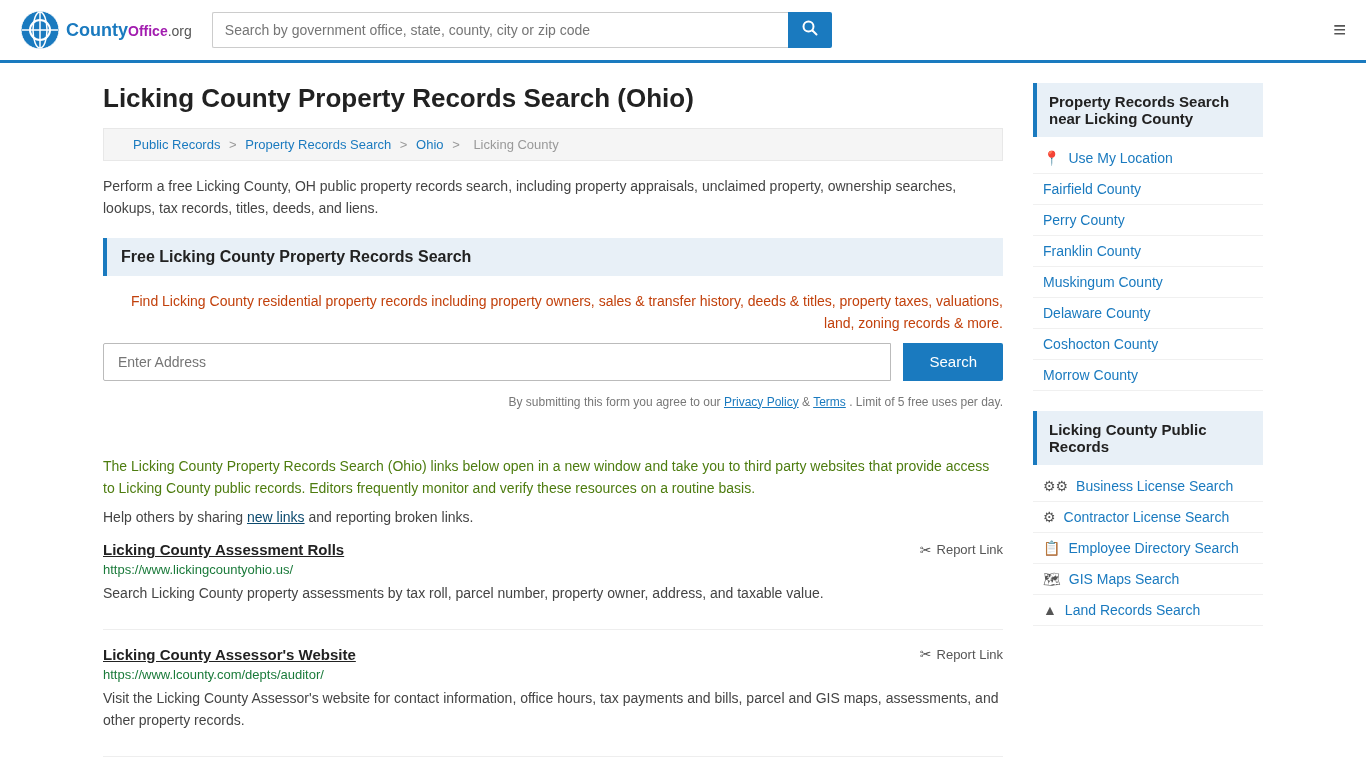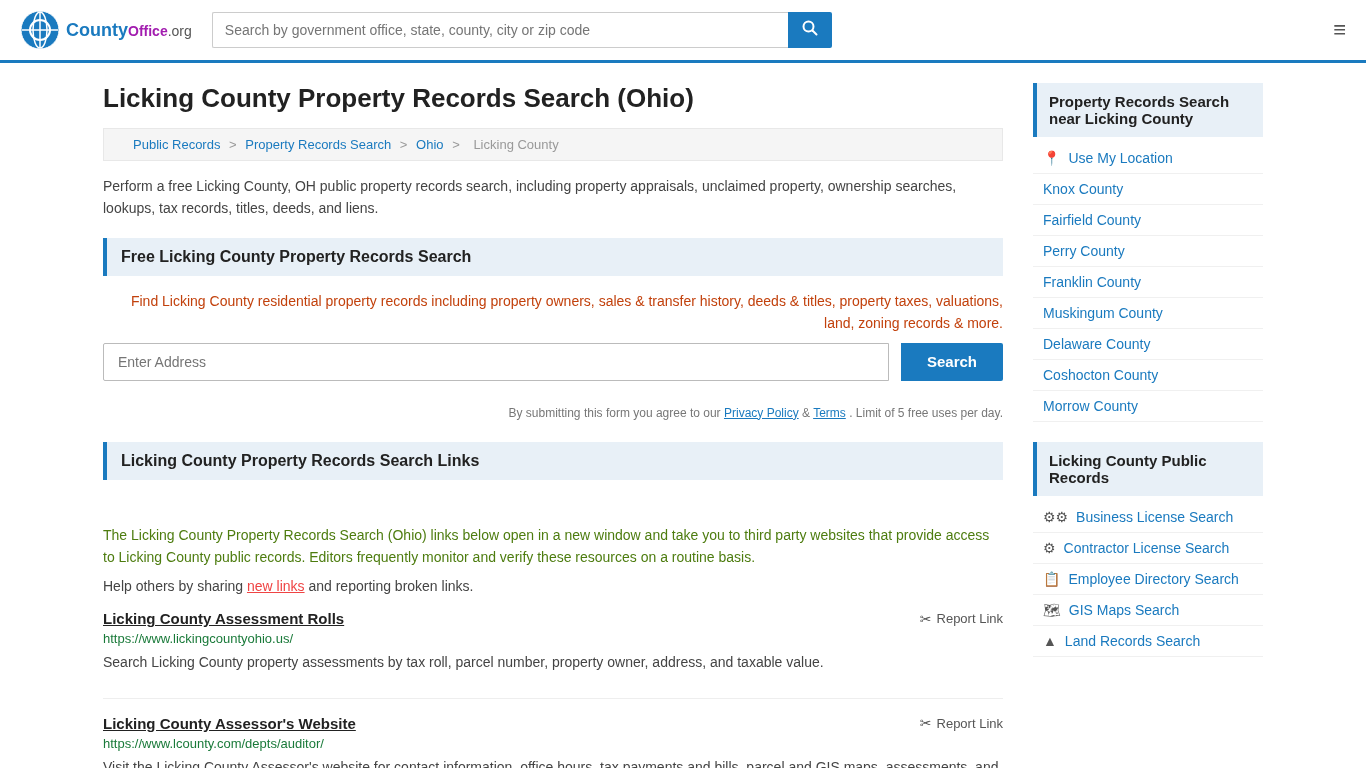--- a/index.html
+++ b/index.html
@@ -121,38 +121,38 @@
     .free-search-desc {
       font-size: 14px;
       color: #c2410c;
       line-height: 1.6;
       margin-bottom: 8px;
       text-align: right;
     }
     .address-search-row {
       display: flex;
       gap: 12px;
-      margin-bottom: 23px;
+      margin-bottom: 12px;
     }
     .address-input {
       flex: 1;
       border: 1px solid #bbb;
       padding: 10px 14px;
       font-size: 14px;
       outline: none;
       color: #999;
       border-radius: 2px 0 0 2px;
     }
     .search-btn {
       background: #1a7abf;
       color: #fff;
       border: none;
       padding: 10px 26px;
       font-size: 15px;
-      font-weight: bold;
+      font-weight: normal;
       cursor: pointer;
       border-radius: 0 2px 2px 0;
     }
     .form-disclaimer {
       font-size: 12px;
       color: #777;
       text-align: right;
       line-height: 1.5;
     }
     .form-disclaimer a {
@@ -170,21 +170,21 @@
       line-height: 1.6;
       margin-bottom: 10px;
       margin-top: 44px;
     }
     .help-line {
       font-size: 14px;
       color: #444;
       margin-bottom: 16px;
     }
     .help-line a {
-      color: #ef4444;
+      color: #0c4a6e;
     }
 
     
     .link-item {
       border-bottom: 1px solid #eee;
       padding-bottom: 24px;
       margin-bottom: 16px;
     }
     .link-item-header {
       display: flex;
@@ -329,21 +329,20 @@
       <div class="form-disclaimer">
         <span>By submitting this form you agree to our</span>
         <a href="#">Privacy Policy</a>
         <span> &amp; </span>
         <a href="#">Terms</a>
         <span>. Limit of 5 free uses per day.</span>
       </div>
     </div>
 
     <div class="links-section">
-      <div class="section-header">Licking County Property Records Search Links</div>
       <p class="links-desc">The Licking County Property Records Search (Ohio) links below open in a new window and take you to third party websites that provide access to Licking County public records. Editors frequently monitor and verify these resources on a routine basis.</p>
       <p class="help-line">
         <span>Help others by sharing</span>
         <a href="#"> <span>new links</span></a>
         <span> </span><span>and reporting broken links.</span>
       </p>
 
       <div class="link-item">
         <div class="link-item-header">
           <div class="link-item-title">
@@ -378,23 +377,20 @@
   <aside class="sidebar">
 
     <div class="sidebar-box">
       <div class="sidebar-header">Property Records Search near Licking County</div>
 
       <div class="sidebar-item">
         <span class="dot-icon">📍</span>
         <a href="#">Use My Location</a>
       </div>
       <div class="sidebar-item">
-        <a href="#">Knox County</a>
-      </div>
-      <div class="sidebar-item">
         <a href="#">Fairfield County</a>
       </div>
       <div class="sidebar-item">
         <a href="#">Perry County</a>
       </div>
       <div class="sidebar-item">
         <a href="#">Franklin County</a>
       </div>
       <div class="sidebar-item">
         <a href="#">Muskingum County</a>

